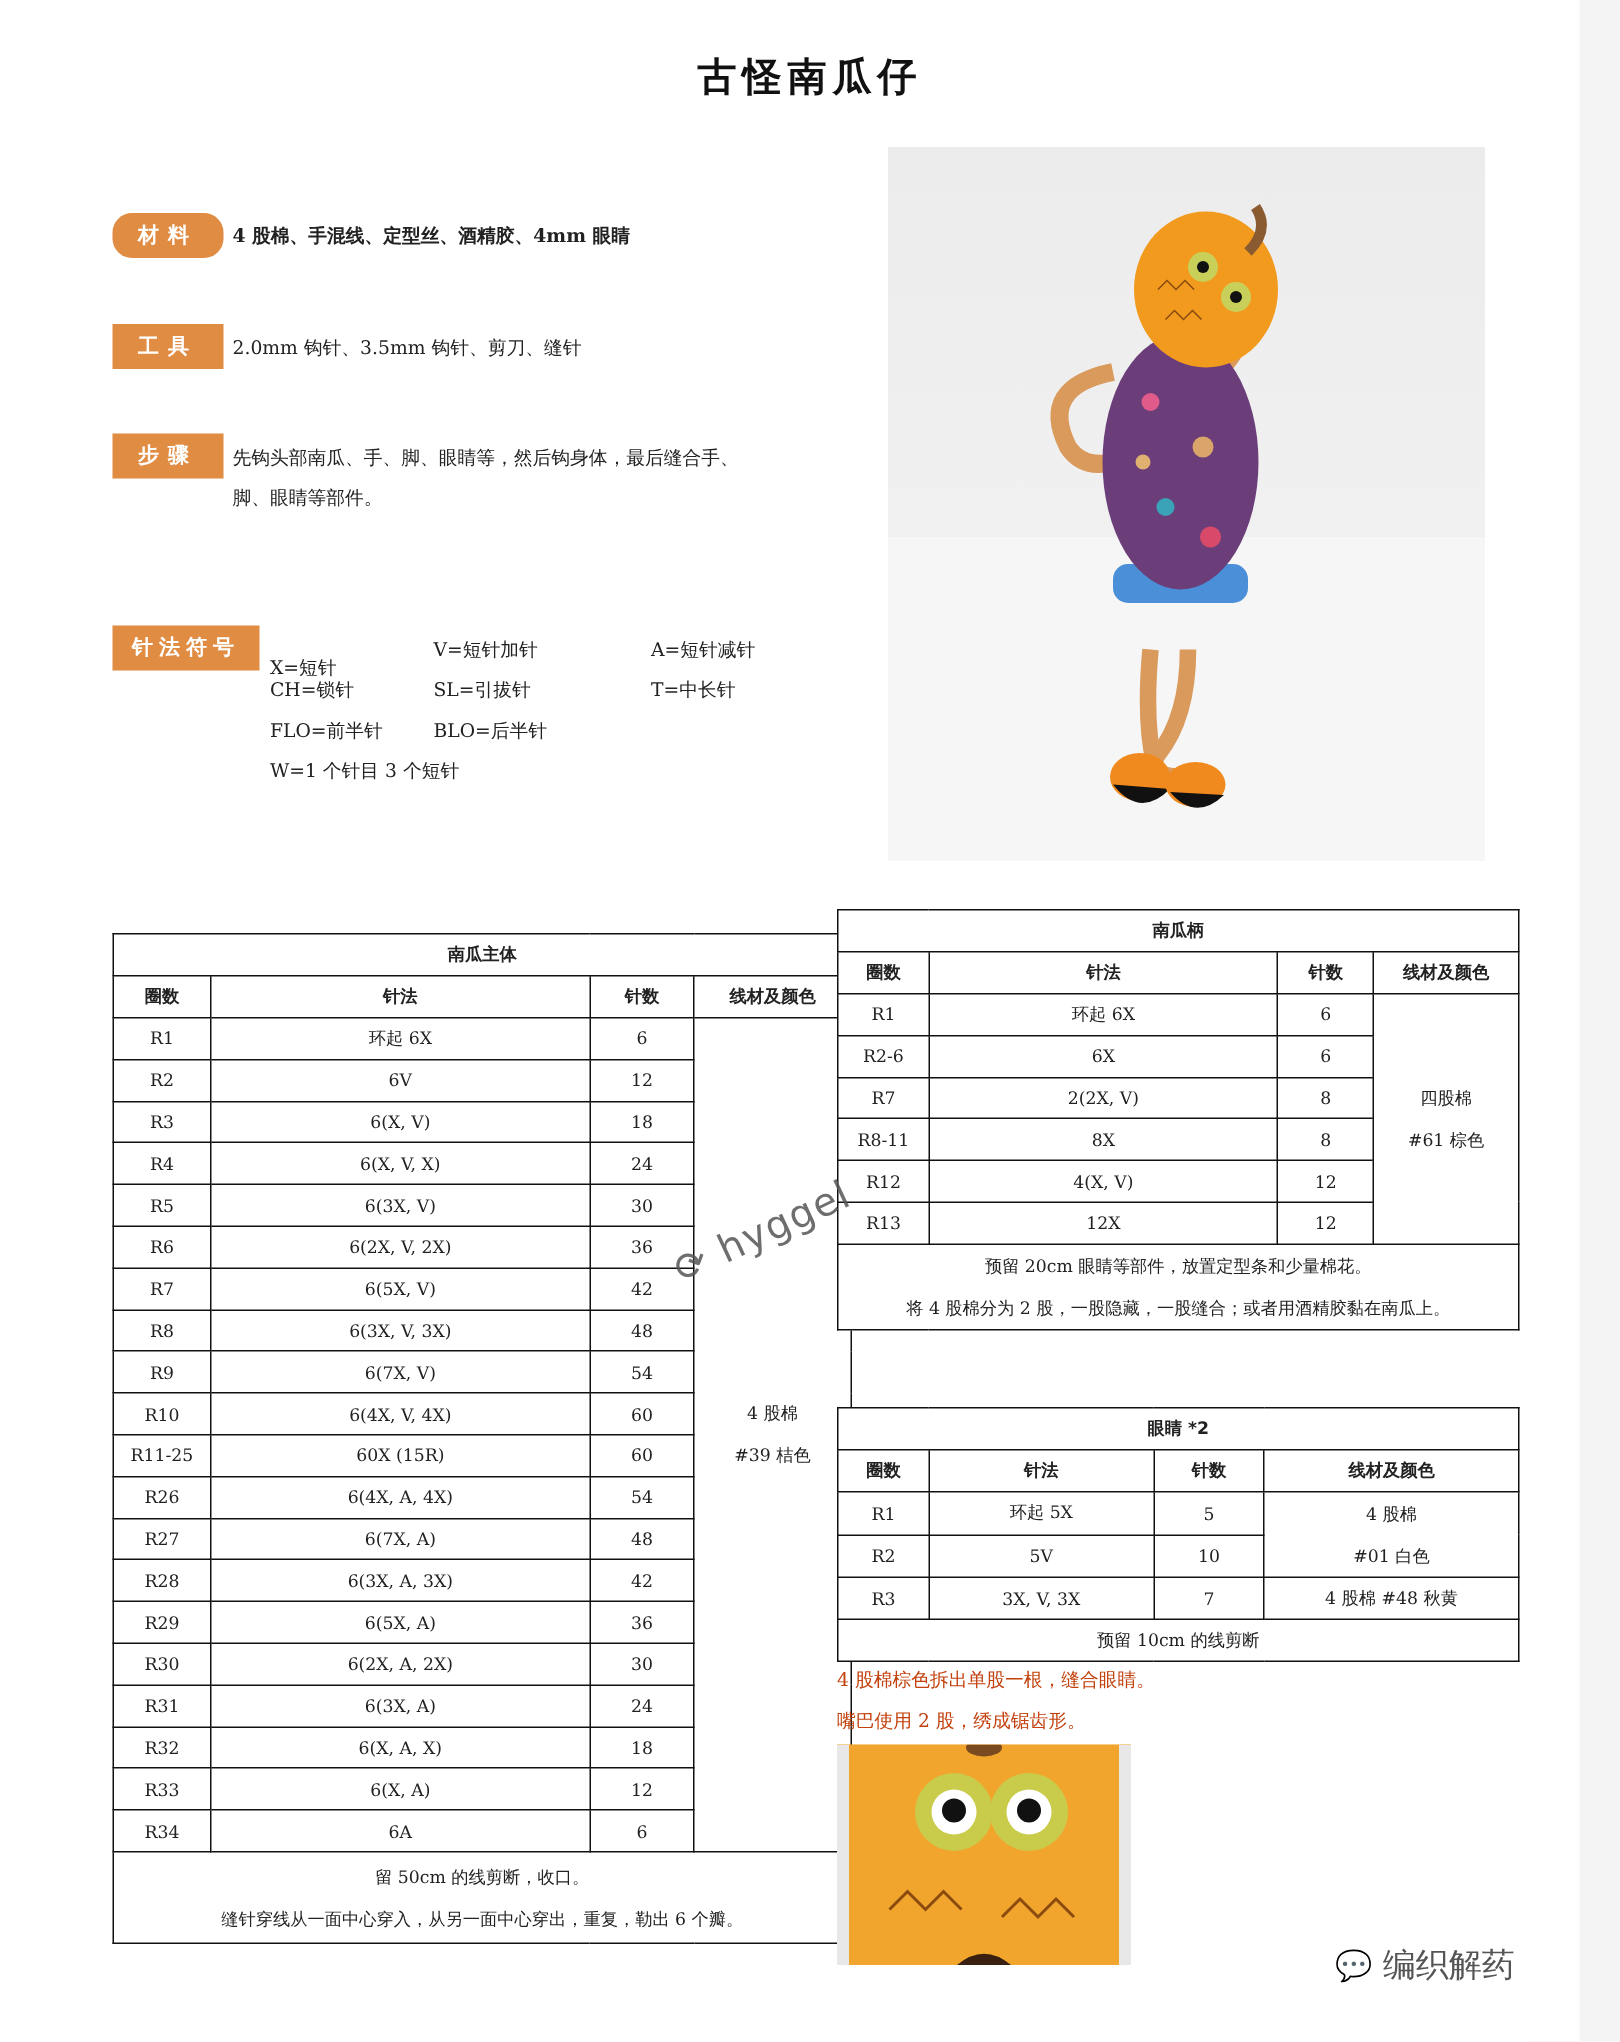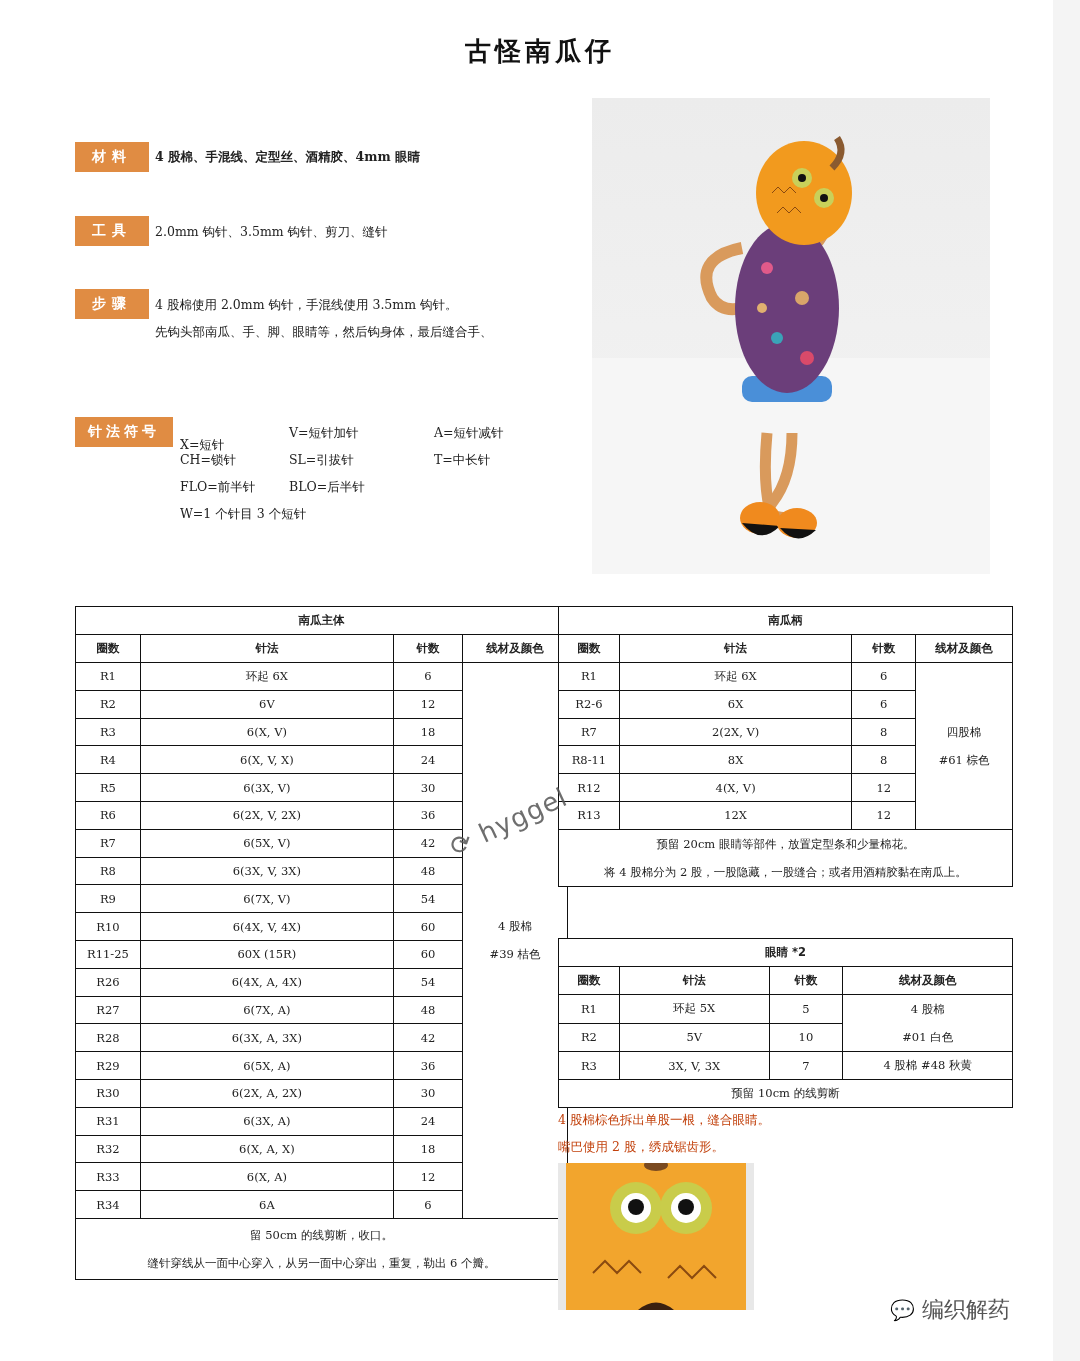--- a/index.html
+++ b/index.html
@@ -26,30 +26,30 @@
   .wm2{position:absolute;left:890px;top:1295px;font-size:22px;color:#555;font-family:"DejaVu Sans",sans-serif;
        text-shadow:0 0 3px #fff;}
 </style>
 </head>
 <body>
 
 <div class="page"></div>
 
 <div class="title">古怪南瓜仔</div>
 
-<div class="badge" style="top:142px;width:74px;">材料</div>
+<div class="badge" style="top:142px;width:74px;border-radius:13px;">材料</div>
 <div class="sec-text" style="top:143px;font-weight:bold;">4 股棉、手混线、定型丝、酒精胶、4mm 眼睛</div>
 
 <div class="badge" style="top:216px;width:74px;">工具</div>
 <div class="sec-text" style="top:218px;">2.0mm 钩针、3.5mm 钩针、剪刀、缝针</div>
 
 <div class="badge" style="top:289px;width:74px;">步骤</div>
 <div class="sec-text" style="top:291px;">
-  <div>4 股棉使用 2.0mm 钩针，手混线使用 3.5mm 钩针。</div>
   <div>先钩头部南瓜、手、脚、眼睛等，然后钩身体，最后缝合手、</div>
+  <div>脚、眼睛等部件。</div>
 </div>
 
 <div class="badge" style="top:417px;width:98px;letter-spacing:4px;">针法符号</div>
 <div class="sym" style="left:180px;top:425px;margin-top:12px;">X=短针</div>
 <div class="sym" style="left:289px;top:425px;">V=短针加针</div>
 <div class="sym" style="left:434px;top:425px;">A=短针减针</div>
 <div class="sym" style="left:180px;top:452px;">CH=锁针</div>
 <div class="sym" style="left:289px;top:452px;">SL=引拔针</div>
 <div class="sym" style="left:434px;top:452px;">T=中长针</div>
 <div class="sym" style="left:180px;top:479px;">FLO=前半针</div>
@@ -84,21 +84,21 @@
     <path d="M240 70 Q255 55 245 40" stroke="#8a5a30" stroke-width="7" fill="none"></path>
     <circle cx="210" cy="80" r="10" fill="#c9d05a"></circle>
     <circle cx="210" cy="80" r="4" fill="#111"></circle>
     <circle cx="232" cy="100" r="10" fill="#c9d05a"></circle>
     <circle cx="232" cy="100" r="4" fill="#111"></circle>
     <path d="M180 95 l6 -6 l6 6 l6 -6 l6 6" stroke="#8a4a10" fill="none"></path>
     <path d="M185 115 l6 -6 l6 6 l6 -6 l6 6" stroke="#8a4a10" fill="none"></path>
   </svg>
 </div>
 
-<table style="left:75px;top:606px;width:493px;">
+<table style="left:75px;top:622px;width:493px;">
   <colgroup>
       <col style="width:60px">
       <col style="width:234px">
       <col style="width:64px">
       <col style="width:97px">
     </colgroup>
   <tbody>
       <tr style="height:28px">
         <td colspan="4" class="cap">南瓜主体</td>
       </tr>

